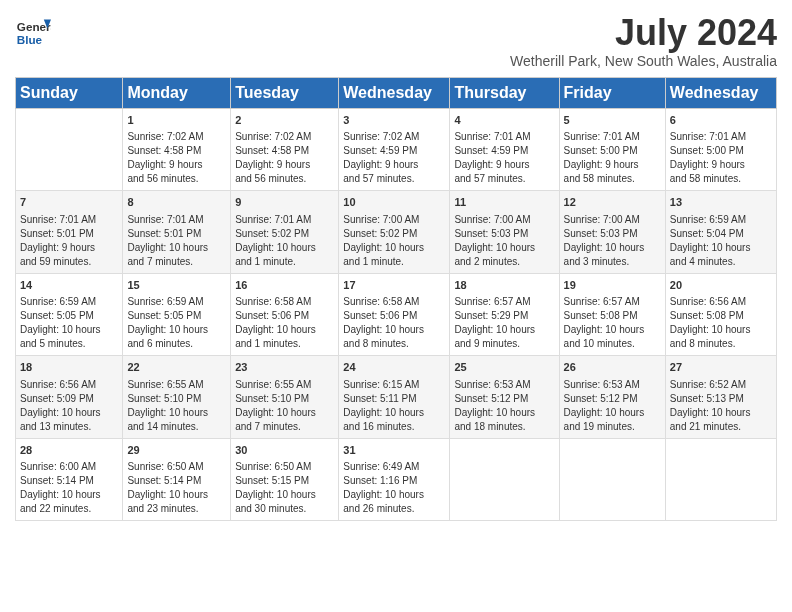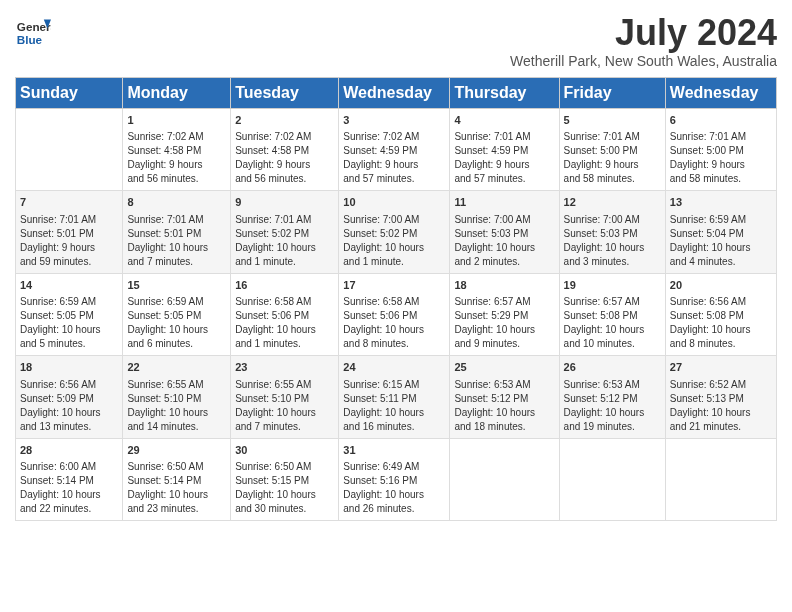--- a/index.html
+++ b/index.html
@@ -326,21 +326,21 @@
         <td>
           <span class="day-number">30</span>
           <div>Sunrise: 6:50 AM</div>
           <div>Sunset: 5:15 PM</div>
           <div>Daylight: 10 hours</div>
           <div>and 30 minutes.</div>
         </td>
         <td>
           <span class="day-number">31</span>
           <div>Sunrise: 6:49 AM</div>
-          <div>Sunset: 5:16 PM</div>
+          <div>Sunset: 1:16 PM</div>
           <div>Daylight: 10 hours</div>
           <div>and 26 minutes.</div>
         </td>
         <td class="cell-empty"></td>
         <td class="cell-empty"></td>
         <td class="cell-empty"></td>
       </tr>
     </tbody>
 </table>
 

